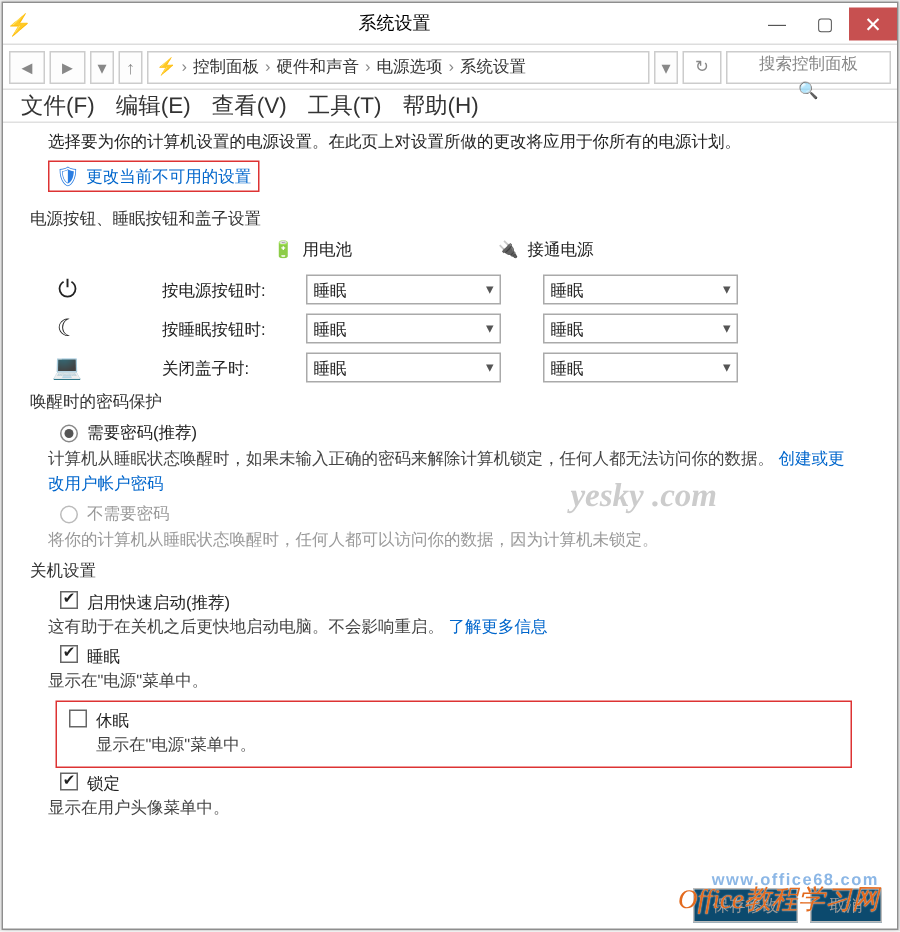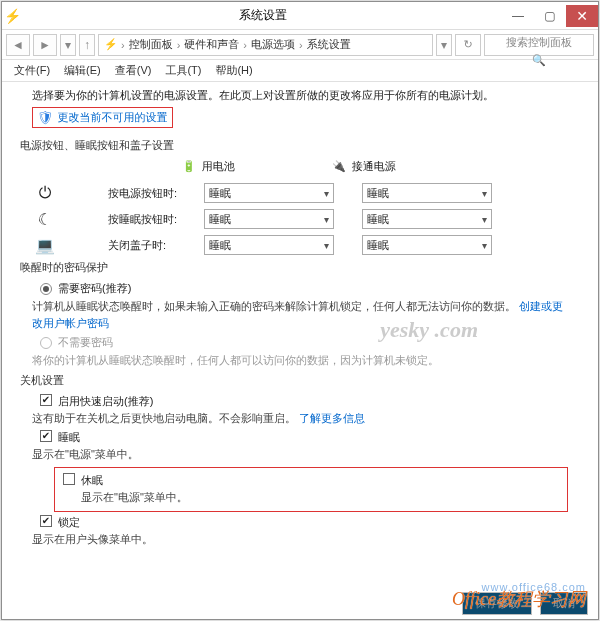--- a/index.html
+++ b/index.html
@@ -14,21 +14,21 @@
   .navbar { height: 30px; background: #fff; display: flex; align-items: center; gap: 3px; padding: 0 4px; border-bottom: 1px solid #e0e0e0; }
   .nav-btn { width: 24px; height: 22px; border: 1px solid #ccc; background: #fdfdfd; display: flex; align-items: center; justify-content: center; cursor: pointer; color:#888; font-size:12px; }
   .nav-small { width:16px; }
   .breadcrumb { flex: 1; height: 22px; border: 1px solid #ccc; background: #fff; display: flex; align-items: center; gap: 1px; padding: 0 3px; font-size: 11px; color:#333; overflow:hidden; }
   .bc-icon { width:18px; text-align:center; }
   .bc-part { padding: 0 3px; cursor:pointer; white-space:nowrap; }
   .bc-sep { color:#888; }
   .refresh-box { width: 26px; height: 22px; border: 1px solid #ccc; display:flex; align-items:center; justify-content:center; cursor:pointer; color:#888; }
   .search { width: 110px; height: 22px; border: 1px solid #ccc; padding: 0 4px; font-size: 11px; color:#888; display:flex; align-items:center; gap:4px;flex-direction:column; }
   .search span:last-child { color:#888; }
-  .menubar { height: 22px; display:flex; align-items:center; padding: 0 6px; gap: 2px; font-size: 11px; color:#333; border-bottom:1px solid #e0e0e0; }
+  .menubar { height: 22px; display:flex; align-items:center; padding: 0 6px; gap: 2px; font-size: 15px; color:#333; border-bottom:1px solid #e0e0e0; }
   .menu-item { padding: 2px 6px; cursor:pointer; }
   .content { padding: 6px 30px 4px 30px; overflow-y: auto; height: calc(100% - 28px - 30px - 22px - 36px); color:#222; }
   .intro { font-size: 11px; margin-bottom: 4px; line-height:1.4; }
   .shield-link { display:flex; align-items:center; gap:4px; color:#0066cc; border:1px solid #d33; padding:2px 4px; width:fit-content; cursor:pointer; margin-bottom:10px; }
   .section-title { font-size: 11px; margin: 2px 0 6px -12px; color:#333; }
   .power-icons { display:flex; align-items:center; gap:20px; padding-left:150px; margin-bottom:8px; }
   .power-col { display:flex; align-items:center; gap:6px; width:130px; }
   .row { display:flex; align-items:center; gap:8px; margin:4px 0; padding-left:2px; }
   .row-icon { width:22px; height:22px; display:flex; align-items:center; justify-content:center; font-size:16px; }
   .row-label { width:88px; font-size:11px;margin-left:44px; }
@@ -37,26 +37,26 @@
   .radio-row { display:flex; align-items:flex-start; gap:6px; margin:4px 0 2px 8px; }
   .radio { width:12px; height:12px; border:1px solid #888; border-radius:50%; margin-top:2px; display:flex; align-items:center; justify-content:center; }
   .radio.on::after { content:""; width:6px; height:6px; background:#555; border-radius:50%; display:block; }
   .radio.off { border-color:#bbb; }
   .sub-text { font-size:11px; color:#444; line-height:1.5; margin-bottom:4px; }
   .sub-text.dim, .dim { color:#999; }
   .link { color:#0066cc; cursor:pointer; }
   .chk-row { display:flex; align-items:flex-start; gap:6px; margin:3px 0 1px 8px; }
   .chk { width:12px; height:12px; border:1px solid #666; display:flex; align-items:center; justify-content:center; font-size:10px; color:#222; line-height:1; }
   .chk.on::after { content:"✔"; }
-  .red-box { border:1px solid #d33; padding:2px 4px; margin-left:22px; }
+  .red-box { border:1px solid #d33; padding:2px 4px; margin-left:5px; }
   .footer { position:absolute; bottom:4px; right:10px; display:flex; gap:8px; }
   .footer-btn { border:1px solid #bbb; background:#0c4a6e; padding:3px 12px; font-size:11px; cursor:pointer; color:#999; }
   .watermark { position:absolute; right:120px; top:315px; font-size:22px; color:#ccc; font-style:italic; font-family: Georgia, serif; pointer-events:none;font-weight:bold; }
   .watermark2 { position:absolute; right:12px; bottom:8px; font-size:18px; color:#e36a1e; font-style:italic; font-family: "STKaiti","KaiTi",serif; pointer-events:none; text-shadow:0 0 1px #fff;text-align:center; }
-  .watermark3 { position:absolute; right:12px; bottom:26px; font-size:11px; color:#8cb7e6; font-family: Arial; pointer-events:none; letter-spacing:1px; }
+  .watermark3 { position:absolute; right:12px; bottom:26px; font-size:11px; color:#8cb7e6; font-family: Arial; pointer-events:none; letter-spacing:1px;font-weight:bold; }
   .shield { color:#2a7de1; font-size:13px; }
   .battery { color:#4a0; }
   .plug { color:#333; }
 </style>
 </head>
 <body>
 
 <div class="window">
 
   <div class="titlebar">

